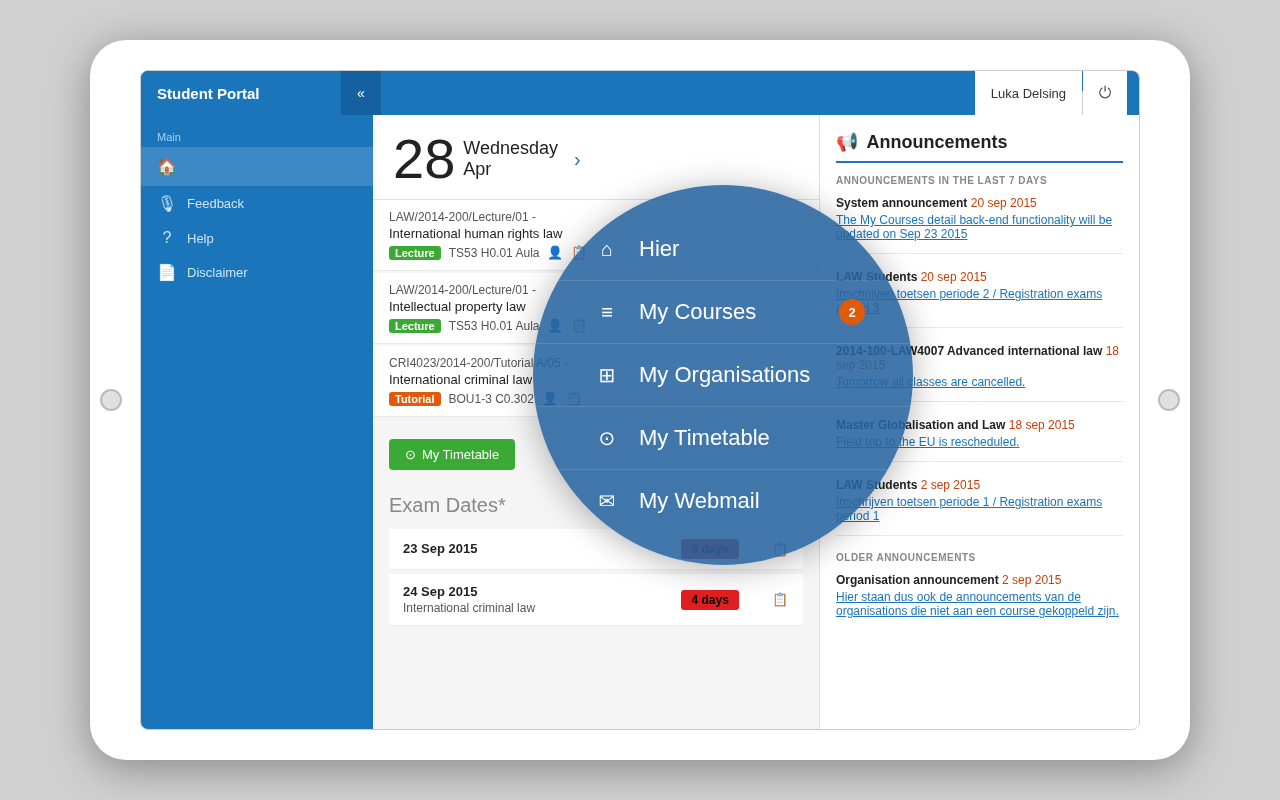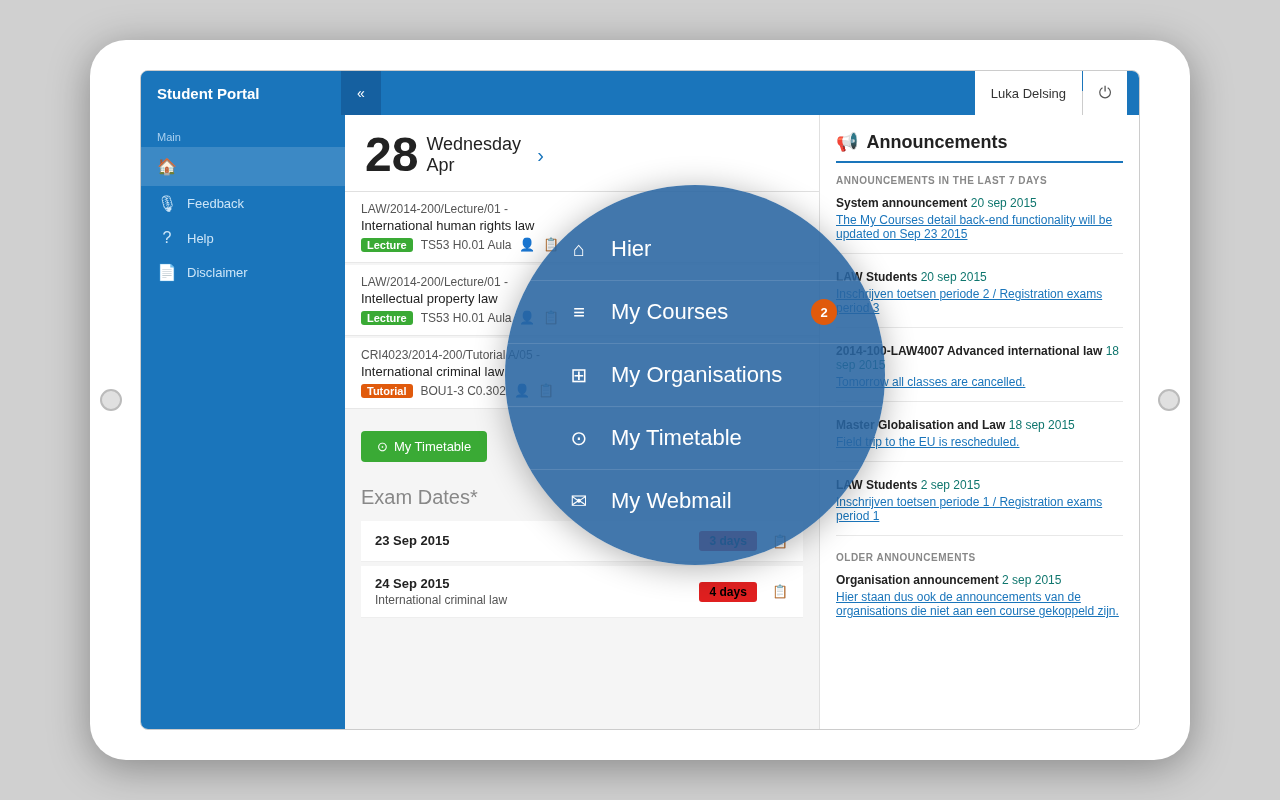--- a/index.html
+++ b/index.html
@@ -124,21 +124,21 @@
       cursor: pointer;
     }
     
     .main-layout {
       display: flex;
       flex: 1;
       overflow: hidden;
     }
     
     .sidebar {
-      width: 204px;
+      width: 232px;
       background: #1a75bb;
       display: flex;
       flex-direction: column;
       flex-shrink: 0;
       padding-top: 8px;
     }
     .sidebar-section-label {
       color: #a8d0f0;
       font-size: 11px;
       padding: 8px 16px 4px;
@@ -197,22 +197,22 @@
       padding: 16px 20px 8px;
       border-bottom: 1px solid #e0e0e0;
     }
     .timetable-date-row {
       display: flex;
       align-items: center;
       gap: 8px;
       margin-bottom: 4px;
     }
     .timetable-date-num {
-      font-size: 48px;
-      font-weight: bold;
+      font-size: 56px;
+      font-weight: normal;
       color: #222;
       line-height: 1;
     }
     .timetable-date-info {
       display: flex;
       flex-direction: column;
     }
     .timetable-day {
       font-size: 18px;
       color: #222;
@@ -296,21 +296,21 @@
       font-weight: normal;
       color: #888;
       font-size: 20px;
     }
     .exam-row {
       background: #fff;
       margin-bottom: 4px;
       padding: 10px 14px;
       display: flex;
       align-items: center;
-      gap: 10px;
+      gap: 28px;
       border-bottom: 1px solid #eee;
     }
     .exam-info {
       flex: 1;
     }
     .exam-date {
       font-size: 13px;
       font-weight: bold;
       color: #222;
       margin-bottom: 2px;
@@ -369,21 +369,21 @@
     }
     .ann-header {
       font-size: 12px;
       color: #222;
       margin-bottom: 3px;
     }
     .ann-sender {
       font-weight: bold;
     }
     .ann-date {
-      color: #0f766e;
+      color: #c2410c;
       font-weight: normal;
     }
     .ann-link {
       font-size: 12px;
       color: #1a75bb;
       text-decoration: underline;
       cursor: pointer;
       display: block;
     }
     .older-section-label {

